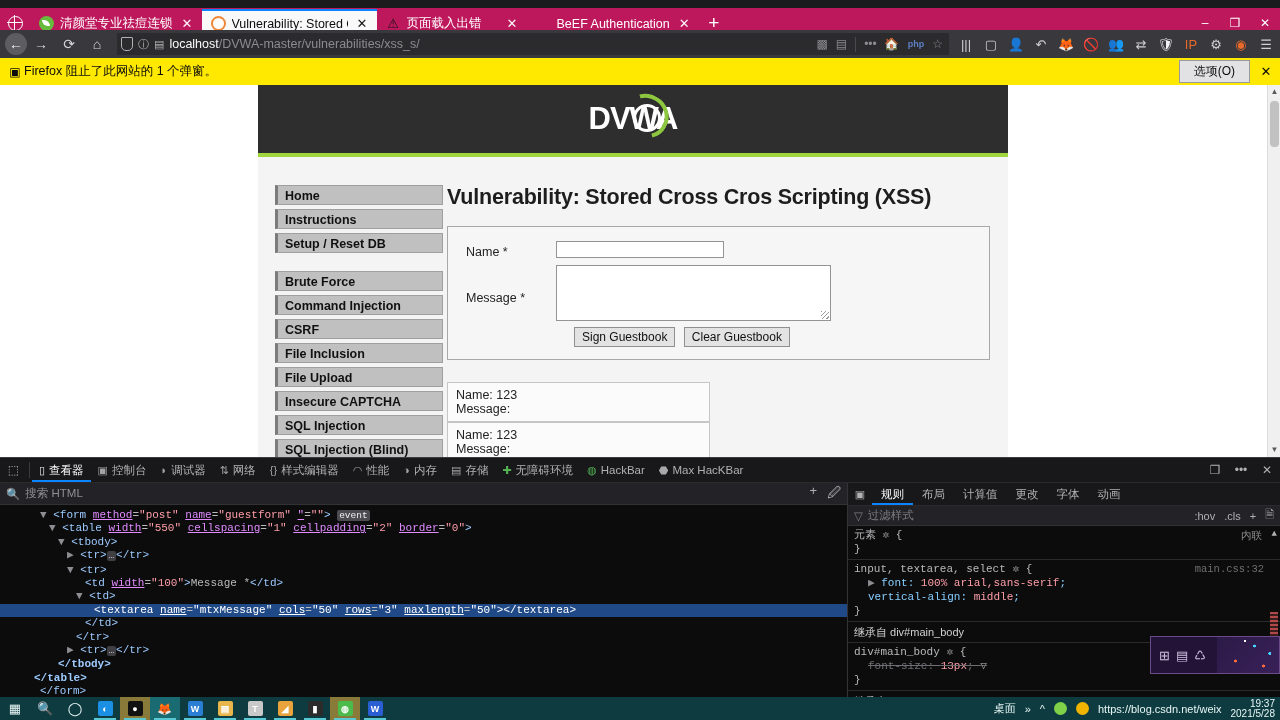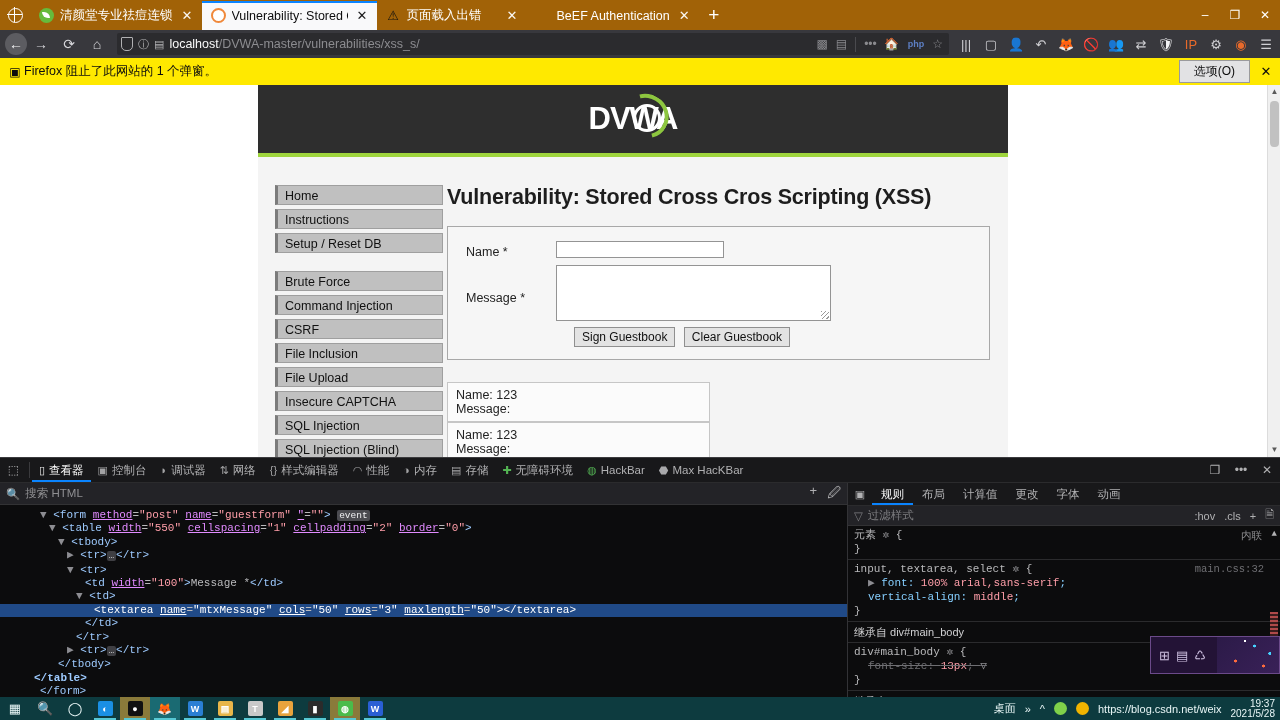--- a/index.html
+++ b/index.html
@@ -5,22 +5,22 @@
   * { box-sizing: border-box; margin: 0; padding: 0; }
   html, body {
     width: 1280px; height: 720px; overflow: hidden;
     font-family: "Liberation Sans", sans-serif;
     background: #1b1b1d;
   }
   #app { position: relative; width: 1280px; height: 720px; }
 
   
   .tabstrip {
-    position: absolute; top: 0; left: 0; width: 1280px; height: 30px;
-    background: #a16207; display: flex; align-items: flex-end;
+    position: absolute; top: 8px; left: 0; width: 1280px; height: 30px;
+    background: #be185d; display: flex; align-items: flex-end;
   }
   .tabstrip-leading {
     width: 30px; height: 30px; display: flex; align-items: center; justify-content: center;
   }
   .globe-ico { width: 15px; height: 15px; border: 1.6px solid #fff; border-radius: 50%; position: relative; }
   .globe-ico:before { content:""; position:absolute; left: 5px; top:-1.6px; width:1.6px; height:15px; background:#fff; }
   .globe-ico:after { content:""; position:absolute; top: 5px; left:-1.6px; width:15px; height:1.6px; background:#fff; }
   .tabs { display: flex; align-items: flex-end; height: 30px; }
   .tab {
     height: 29px; display: flex; align-items: center; gap: 6px;
@@ -101,21 +101,21 @@
   }
   .dvwa-logo .ring {
     position:absolute; left:44px; top:3px; width:28px; height:28px;
     border: 3.5px solid #ffffff; border-radius:50%;
   }
   .dvwa-greenbar { height: 4px; background: #9fd53d; }
   .dvwa-body { display: flex; background: #f4f4f4; padding-top: 28px; min-height: 300px; }
   .dvwa-nav { width: 185px; padding-left: 17px; }
   .nav-item {
     background: #c0c0c0; border: 1px solid #9f9f9f; border-left: 3px solid #7b7b7b;
-    font-size: 12.5px; font-weight: normal; color: #111; padding: 4px 0 4px 7px;
+    font-size: 12.5px; font-weight: bold; color: #111; padding: 4px 0 4px 7px;
     margin-bottom: 4px; height: 20px; line-height: 13px;
   }
   .nav-gap { height: 14px; }
   .dvwa-main { flex: 1 1 auto; padding-left: 4px; padding-right: 18px; }
   .dvwa-h1 { font-size: 21.5px; font-weight: bold; color: #1d1d1d; margin-bottom: 16px; letter-spacing: -0.2px;}
   .guest-form {
     border: 1px solid #a8a8a8; background: #f6f6f6; padding: 14px 12px 12px 18px;
   }
   .form-row { display: flex; align-items: flex-start; margin-bottom: 6px; }
   .form-label { width: 90px; font-size: 12.5px; color: #222; padding-top: 4px; }
@@ -462,21 +462,21 @@
             <div class="mline" style="padding-left: 49px;"><span class="ar">▼</span> <span class="tg">&lt;table</span> <span class="at">width</span>=<span class="vl">"550"</span> <span class="at">cellspacing</span>=<span class="vl">"1"</span> <span class="at">cellpadding</span>=<span class="vl">"2"</span> <span class="at">border</span>=<span class="vl">"0"</span><span class="tg">&gt;</span></div>
             <div class="mline" style="padding-left: 58px;"><span class="ar">▼</span> <span class="tg">&lt;tbody&gt;</span></div>
             <div class="mline" style="padding-left: 67px;"><span class="ar">▶</span> <span class="tg">&lt;tr&gt;</span><span class="ell">…</span><span class="tg">&lt;/tr&gt;</span></div>
             <div class="mline" style="padding-left: 67px;"><span class="ar">▼</span> <span class="tg">&lt;tr&gt;</span></div>
             <div class="mline" style="padding-left: 85px;"><span class="tg">&lt;td</span> <span class="at">width</span>=<span class="vl">"100"</span><span class="tg">&gt;</span>Message *<span class="tg">&lt;/td&gt;</span></div>
             <div class="mline" style="padding-left: 76px;"><span class="ar">▼</span> <span class="tg">&lt;td&gt;</span></div>
             <div class="mline sel" style="padding-left: 94px;"><span class="tg">&lt;textarea</span> <span class="at">name</span>=<span class="vl">"mtxMessage"</span> <span class="at">cols</span>=<span class="vl">"50"</span> <span class="at">rows</span>=<span class="vl">"3"</span> <span class="at">maxlength</span>=<span class="vl">"50"</span><span class="tg">&gt;&lt;/textarea&gt;</span></div>
             <div class="mline" style="padding-left: 85px;"><span class="tg">&lt;/td&gt;</span></div>
             <div class="mline" style="padding-left: 76px;"><span class="tg">&lt;/tr&gt;</span></div>
             <div class="mline" style="padding-left: 67px;"><span class="ar">▶</span> <span class="tg">&lt;tr&gt;</span><span class="ell">…</span><span class="tg">&lt;/tr&gt;</span></div>
-            <div class="mline" style="padding-left: 58px;"><span class="tg">&lt;/tbody&gt;</span></div>
+            <div class="mline" style="padding-left: 58px; font-weight: bold;"><span class="tg">&lt;/tbody&gt;</span></div>
             <div class="mline" style="padding-left: 34px; font-weight: bold;"><span class="tg">&lt;/table&gt;</span></div>
             <div class="mline" style="padding-left: 40px;"><span class="tg">&lt;/form&gt;</span></div>
           </div>
       </div>
 
       <div class="dt-rightpane">
         <div class="rp-tabs">
           <span class="layout-ico">▣</span>
           <span id="rp-tabs" style="display:flex;">
               <span class="rp-tab sel">规则</span>

